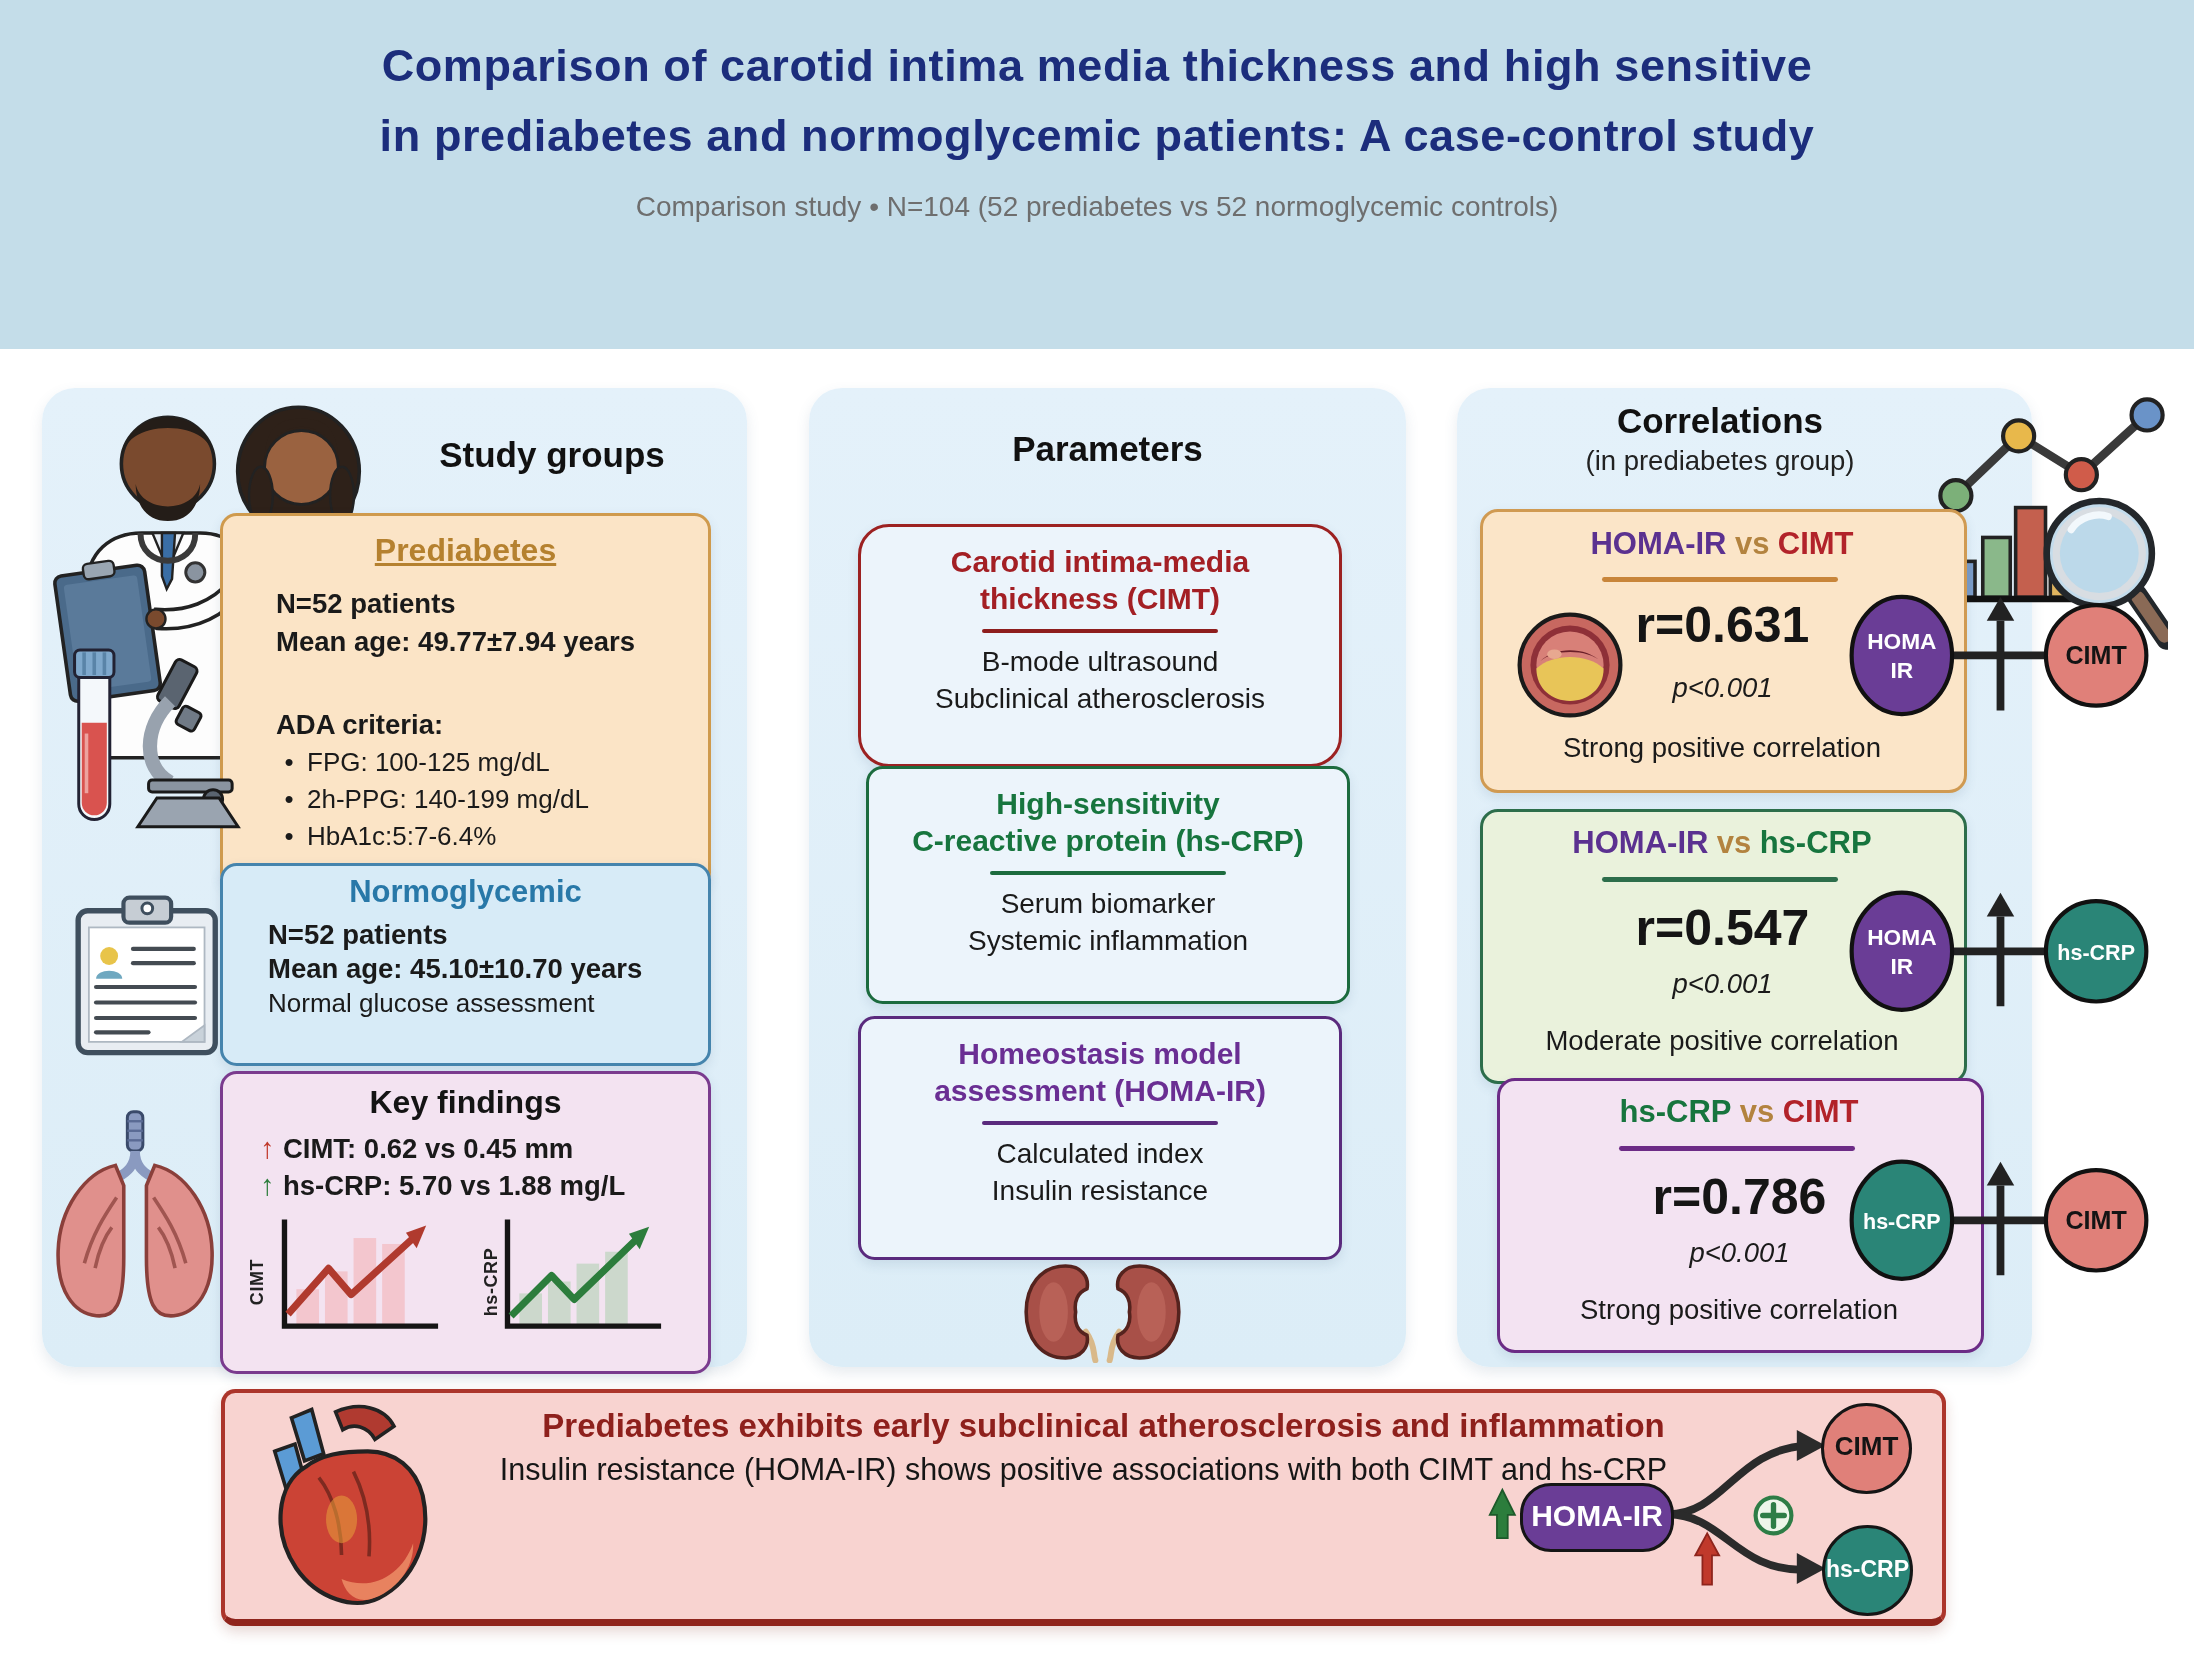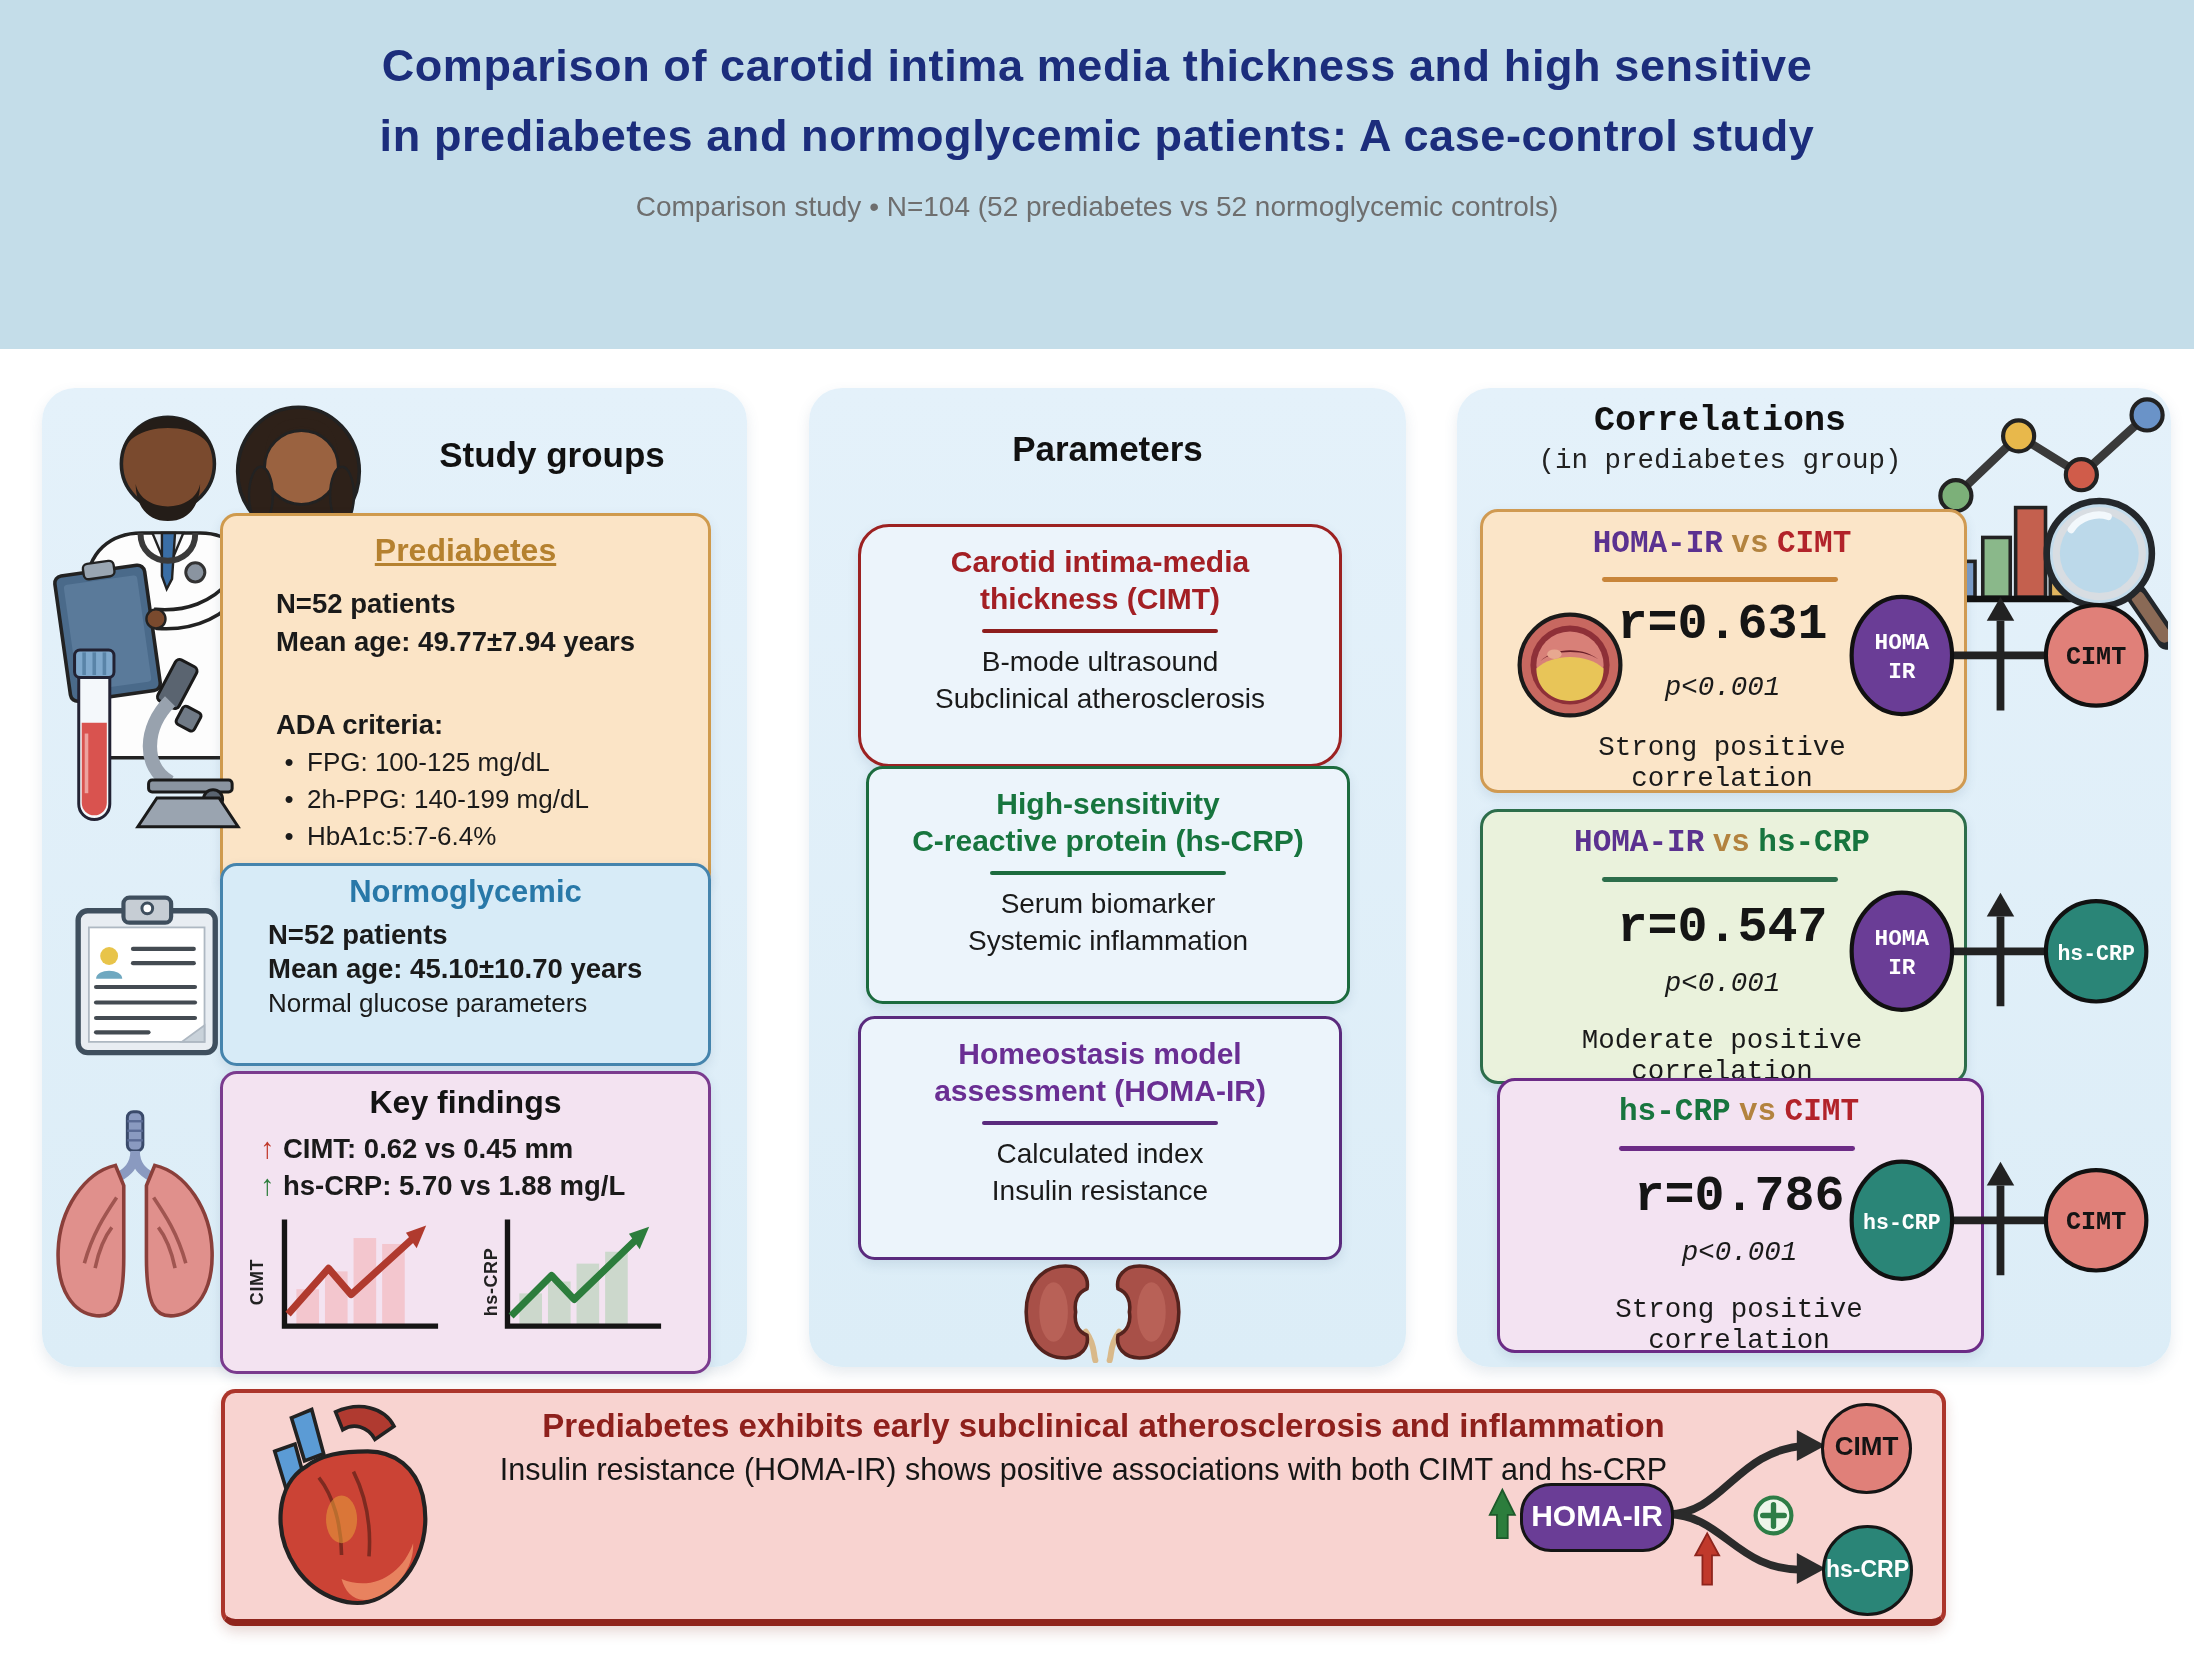--- a/index.html
+++ b/index.html
@@ -167,21 +167,21 @@
         <path d="M132,306 L300,306 L268,258 L164,258 Z" fill="#9aa4b0"></path>
         <rect x="200" y="108" width="34" height="34" rx="6" transform="rotate(28 217 125)" fill="#707a86"></rect>
       </g>
     </svg>
 
     <div class="abs box box-normo" style="left:178px;top:475px;width:485px;height:197px;">
       <div class="box-title t-normo">Normoglycemic</div>
       <div class="nm-content">
         <div class="nm-line">N=52 patients</div>
         <div class="nm-line">Mean age: 45.10±10.70 years</div>
-        <div class="nm-note">Normal glucose parameters</div>
+        <div class="nm-note">Normal glucose assessment</div>
       </div>
     </div>
 
     <svg class="abs" style="left:29px;top:506px;" width="152" height="164" viewBox="0 0 255 275">
       <rect x="12" y="28" width="230" height="238" rx="16" fill="#e8edf2" stroke="#3f4f5e" stroke-width="9"></rect>
       <rect x="88" y="6" width="80" height="42" rx="10" fill="#c6cdd4" stroke="#3f4f5e" stroke-width="7"></rect>
       <circle cx="128" cy="24" r="9" fill="#ffffff" stroke="#3f4f5e" stroke-width="5"></circle>
       <rect x="30" y="56" width="194" height="192" fill="#ffffff" stroke="#aeb8c2" stroke-width="3"></rect>
       <circle cx="64" cy="104" r="15" fill="#e8c44a"></circle>
       <path d="M42,142 C42,124 86,124 86,142 Z" fill="#6fa8c0"></path>
@@ -285,21 +285,21 @@
       <path d="M168,118 C152,140 156,154 152,166" fill="none" stroke="#d9b98a" stroke-width="10" stroke-linecap="round"></path>
       <path d="M78,8 C36,8 12,42 12,85 C12,128 36,162 78,162 C104,162 118,144 114,124 C98,118 92,102 95,85 C92,68 98,52 114,46 C118,26 104,8 78,8 Z" fill="#a85048" stroke="#55231e" stroke-width="6"></path>
       <ellipse cx="58" cy="85" rx="24" ry="50" fill="#c06a60" opacity="0.65"></ellipse>
       <g transform="translate(280,0) scale(-1,1)">
         <path d="M78,8 C36,8 12,42 12,85 C12,128 36,162 78,162 C104,162 118,144 114,124 C98,118 92,102 95,85 C92,68 98,52 114,46 C118,26 104,8 78,8 Z" fill="#a85048" stroke="#55231e" stroke-width="6"></path>
         <ellipse cx="58" cy="85" rx="24" ry="50" fill="#c06a60" opacity="0.65"></ellipse>
       </g>
     </svg>
   </div>
 
-  <div class="abs panel" style="left:1457px;top:388px;width:714px;height:979px;font-family:Liberation Mono, monospace;">
+  <div class="abs panel" style="left:1457px;top:388px;width:575px;height:979px;">
     <div class="abs" style="left:0;top:13px;width:526px;text-align:center;">
       <div class="panel-title">Correlations</div>
       <div class="corr-sub">(in prediabetes group)</div>
     </div>
 
     <svg class="abs" style="left:472px;top:3px;" width="239" height="272" viewBox="0 0 400 455">
       <polyline points="45,175 150,75 255,140 365,40" fill="none" stroke="#3a3a3a" stroke-width="14"></polyline>
       <circle cx="45" cy="175" r="26" fill="#7cb079" stroke="#222" stroke-width="7"></circle>
       <circle cx="150" cy="75" r="26" fill="#e8b84b" stroke="#222" stroke-width="7"></circle>
       <circle cx="255" cy="140" r="26" fill="#d05c4a" stroke="#222" stroke-width="7"></circle>

